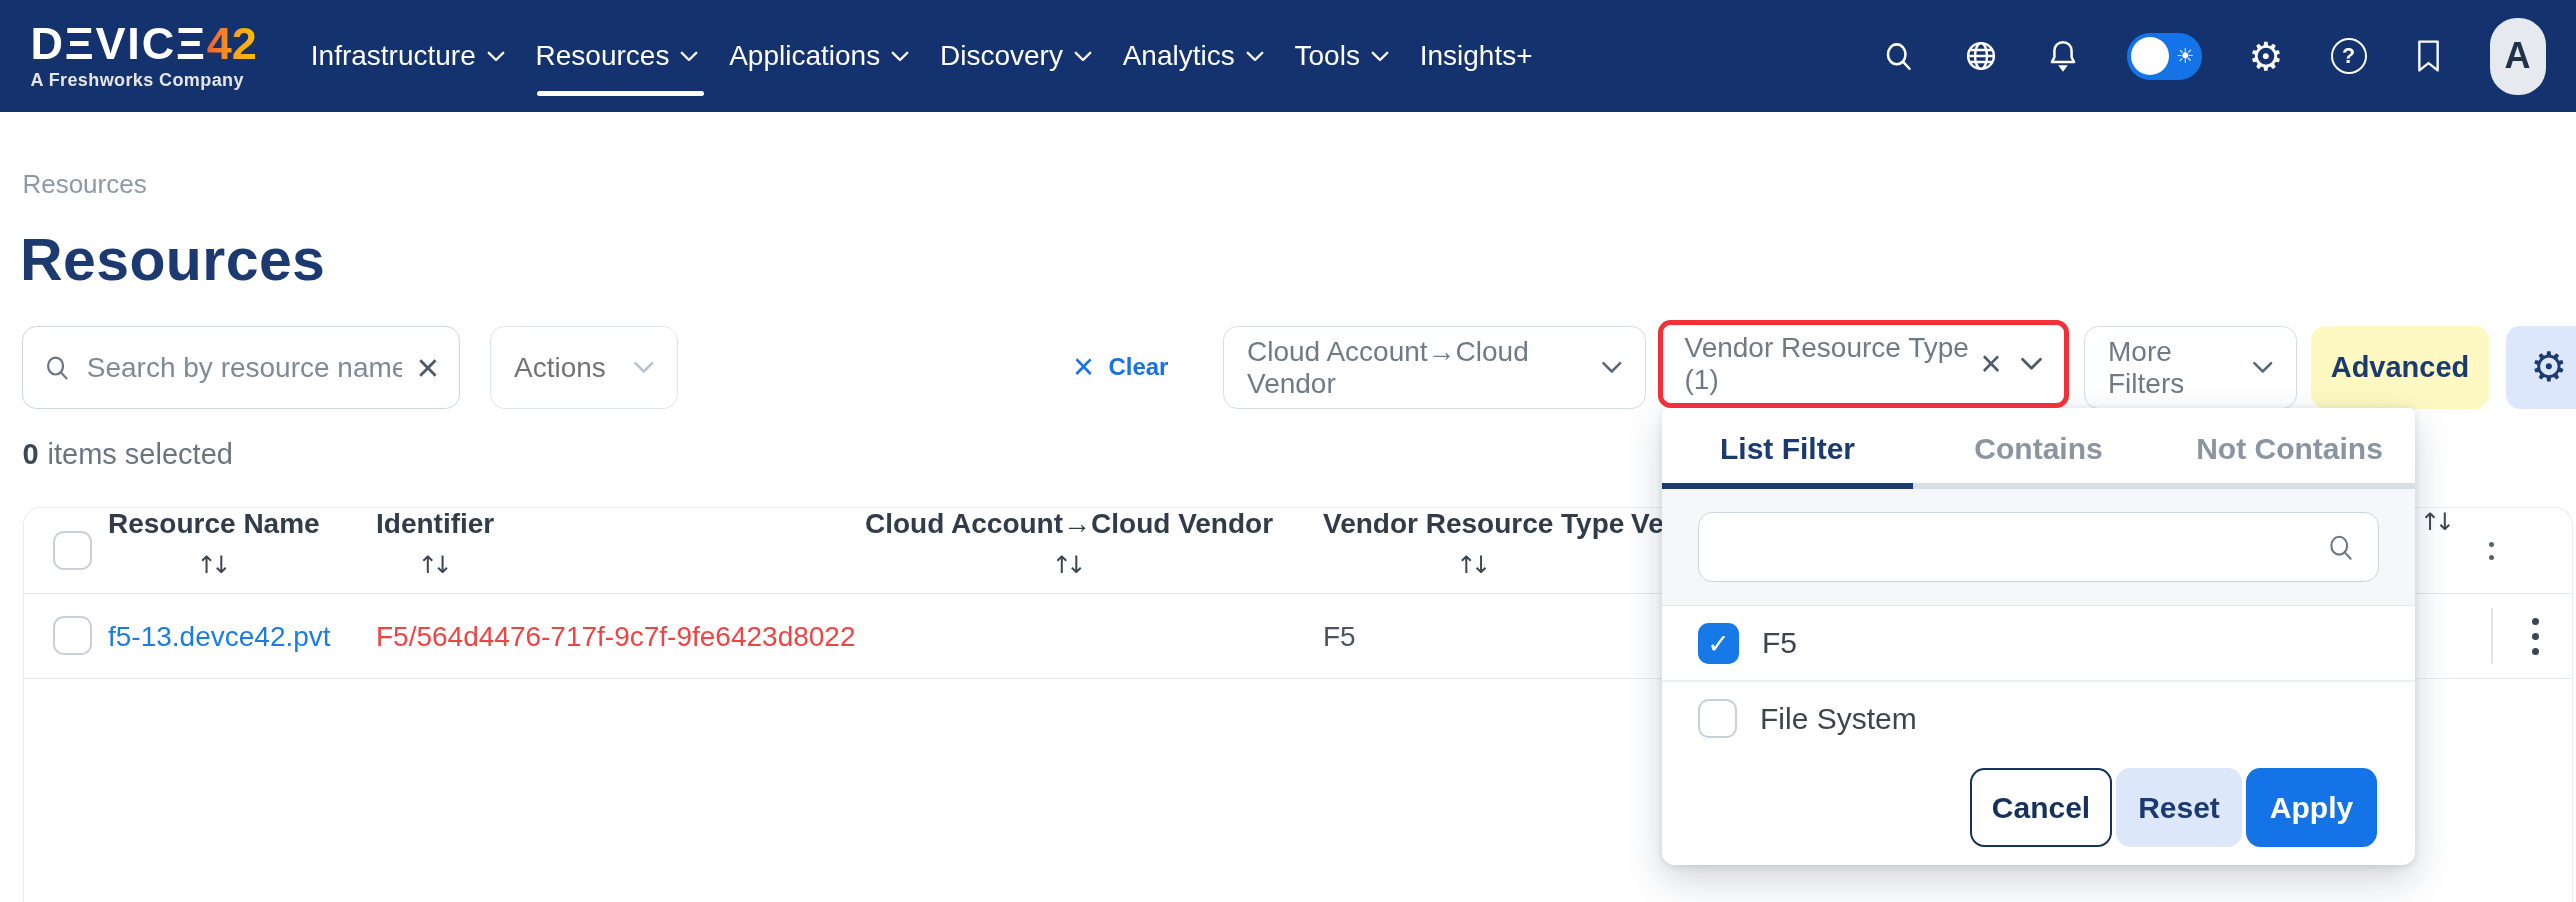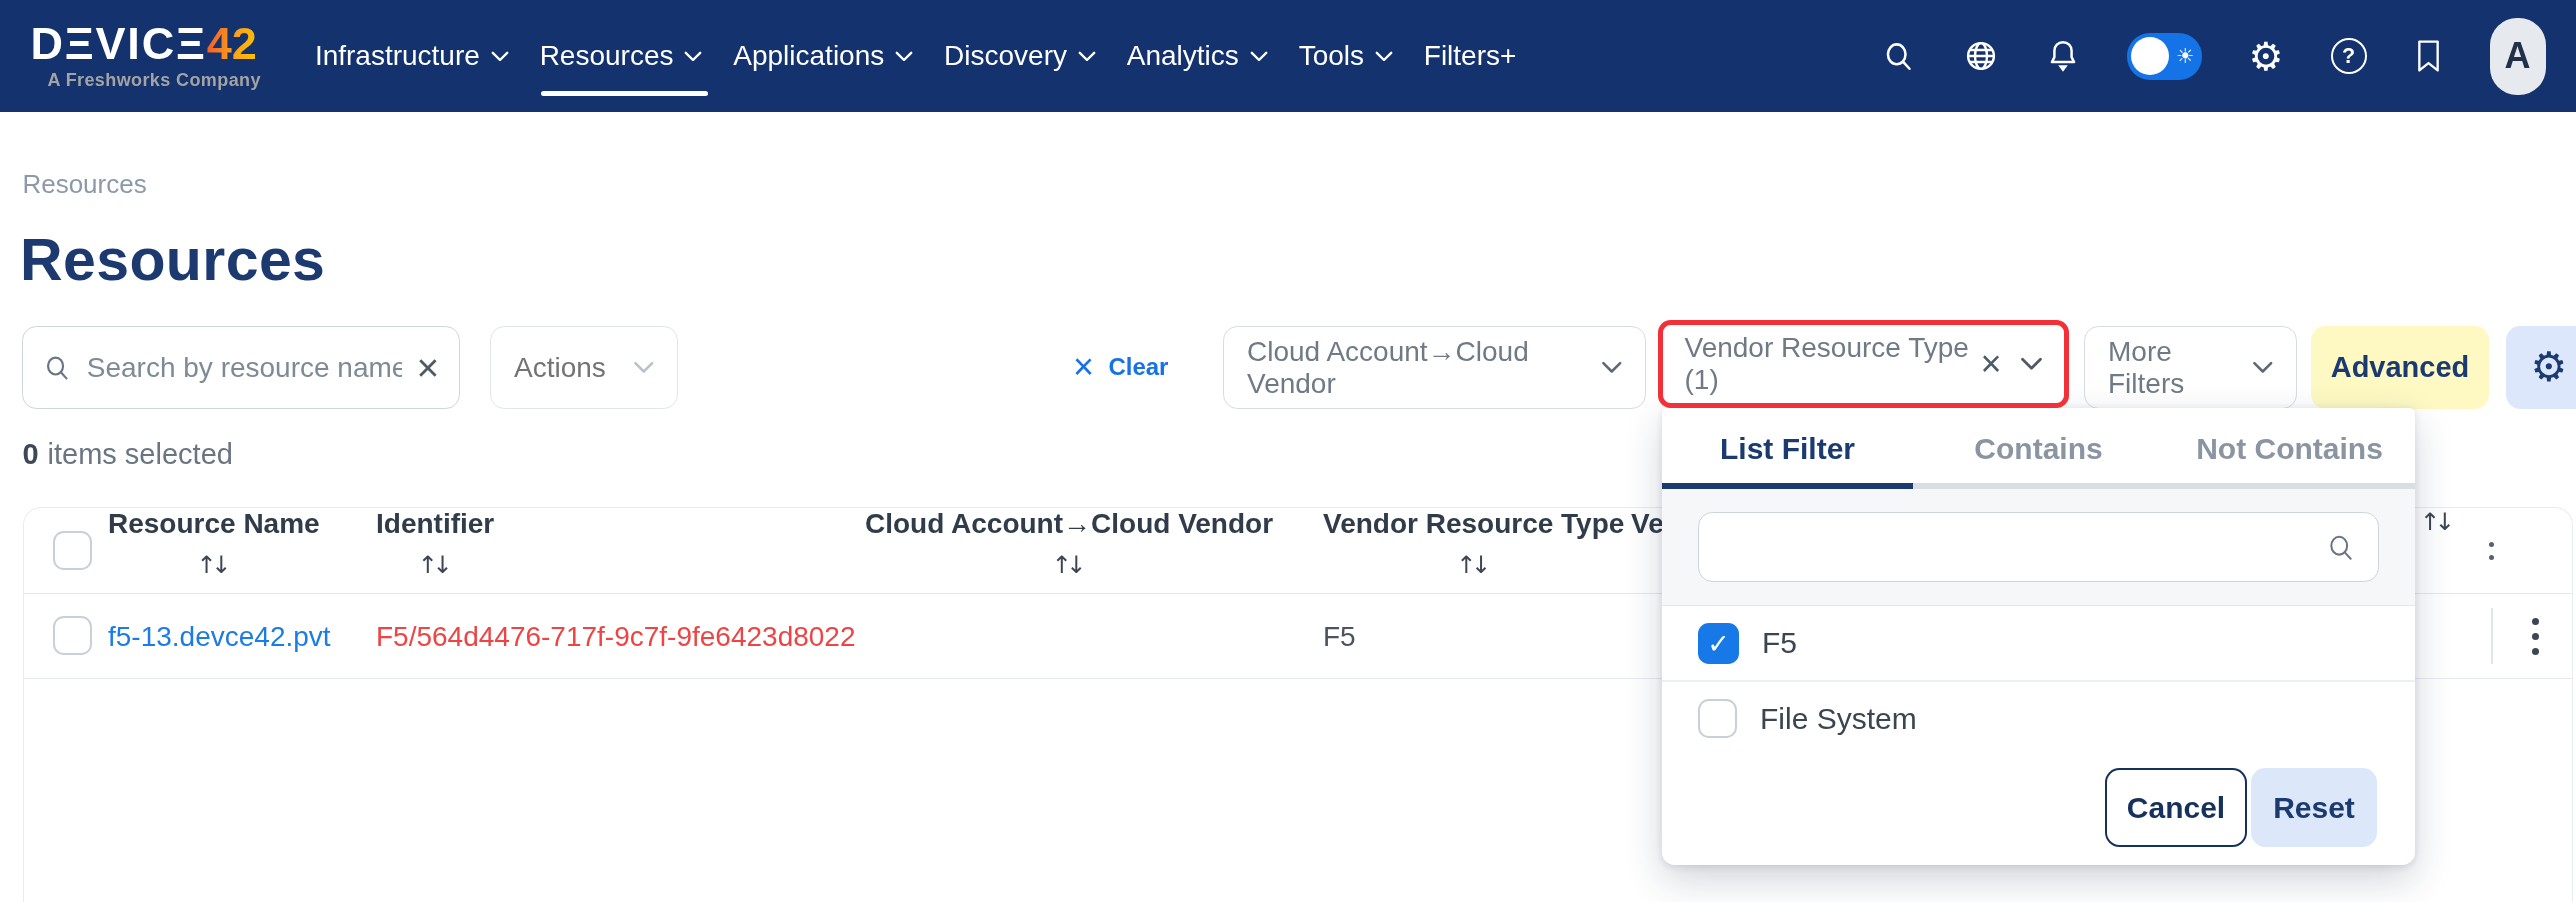--- a/index.html
+++ b/index.html
@@ -5,21 +5,21 @@
   * { margin:0; padding:0; box-sizing:border-box; }
   body { font-family:"Liberation Sans", sans-serif; background:#fff; }
   .screen { position:relative; width:2576px; height:902px; background:#fff; overflow:hidden; }
 
   
   .navbar { position:absolute; inset:0 0 auto 0; height:112px; background:#14326e; display:flex; align-items:center; padding:0 30.5px; z-index:10; }
   .logo { margin-right:54px; cursor:pointer; }
   .logo-row { display:flex; align-items:baseline; }
   .logo-main { color:#ffffff; font-size:45px; font-weight:800; letter-spacing:1.8px; line-height:1; }
   .logo-accent { font-size:45px; font-weight:800; line-height:1; background-image:linear-gradient(100deg,#f0542c,#f9a11b 55%,#ffc400); -webkit-background-clip:text; background-clip:text; color:transparent; -webkit-text-fill-color:transparent; }
-  .logo-sub { color:#a3a3a3; font-size:18px; font-weight:700; margin-top:3.6px; letter-spacing:0.4px;margin-left:17px; }
+  .logo-sub { color:#e5e5e5; font-size:18px; font-weight:700; margin-top:3.6px; letter-spacing:0.4px; }
   .nav-items { display:flex; align-items:center; gap:31px; }
   .nav-item { position:relative; display:flex; align-items:center; gap:10.8px; color:#fff; font-size:28px; font-weight:500; cursor:pointer; text-decoration:none; }
   .nav-item.active::after { content:""; position:absolute; left:1.8px; right:-5.4px; bottom:-24px; height:5.4px; background:#fff; border-radius:2.7px; }
   .caret svg { display:block; }
   .nav-right { margin-left:auto; display:flex; align-items:center; gap:47px; }
   .nav-icon { color:#fff; display:flex; align-items:center; justify-content:center; cursor:pointer; }
   .toggle { position:relative; width:75px; height:47px; border-radius:23px; background:#1473e6; cursor:pointer; }
   .knob { position:absolute; left:4.5px; top:4.5px; width:38px; height:38px; border-radius:50%; background:#fff; }
   .sun::before { content:"\2600"; font-family:"DejaVu Sans",sans-serif; color:#fff; font-size:20.6px; }
   .sun { position:absolute; right:7.2px; top:50%; transform:translateY(-50%); line-height:1; }
@@ -161,21 +161,21 @@
       </a>
       <a class="nav-item">
         <span>Tools</span>
         <span class="caret">
             <svg width="18" height="10.8" viewBox="0 0 20 12">
               <path d="M2 2l8 8 8-8" fill="none" stroke="#fff" stroke-width="2.6" stroke-linecap="round" stroke-linejoin="round"></path>
             </svg>
           </span>
       </a>
       <a class="nav-item">
-        <span>Filters+</span>
+        <span>Insights+</span>
       </a>
     </nav>
     <div class="nav-right">
       <span class="nav-icon">
           <svg width="34" height="34" viewBox="0 0 24 24" fill="none" stroke="#fff" stroke-width="1.8">
             <ellipse cx="10.4" cy="10.8" rx="6.2" ry="7"></ellipse>
             <path d="M14.8 16l4.6 5" stroke-linecap="round"></path>
           </svg>
         </span>
       <span class="nav-icon">
@@ -343,17 +343,18 @@
       <span class="opt-label">F5</span>
     </div>
     <div class="opt-div"></div>
     <div class="option">
       <span class="cbx"></span>
       <span class="opt-label">File System</span>
     </div>
     <div class="pop-footer">
       <button class="pbtn btn-cancel">Cancel</button>
       <button class="pbtn btn-reset">Reset</button>
+      <button class="pbtn btn-apply">Apply</button>
     </div>
   </div>
 
 </div>
 
 
 </body></html>

